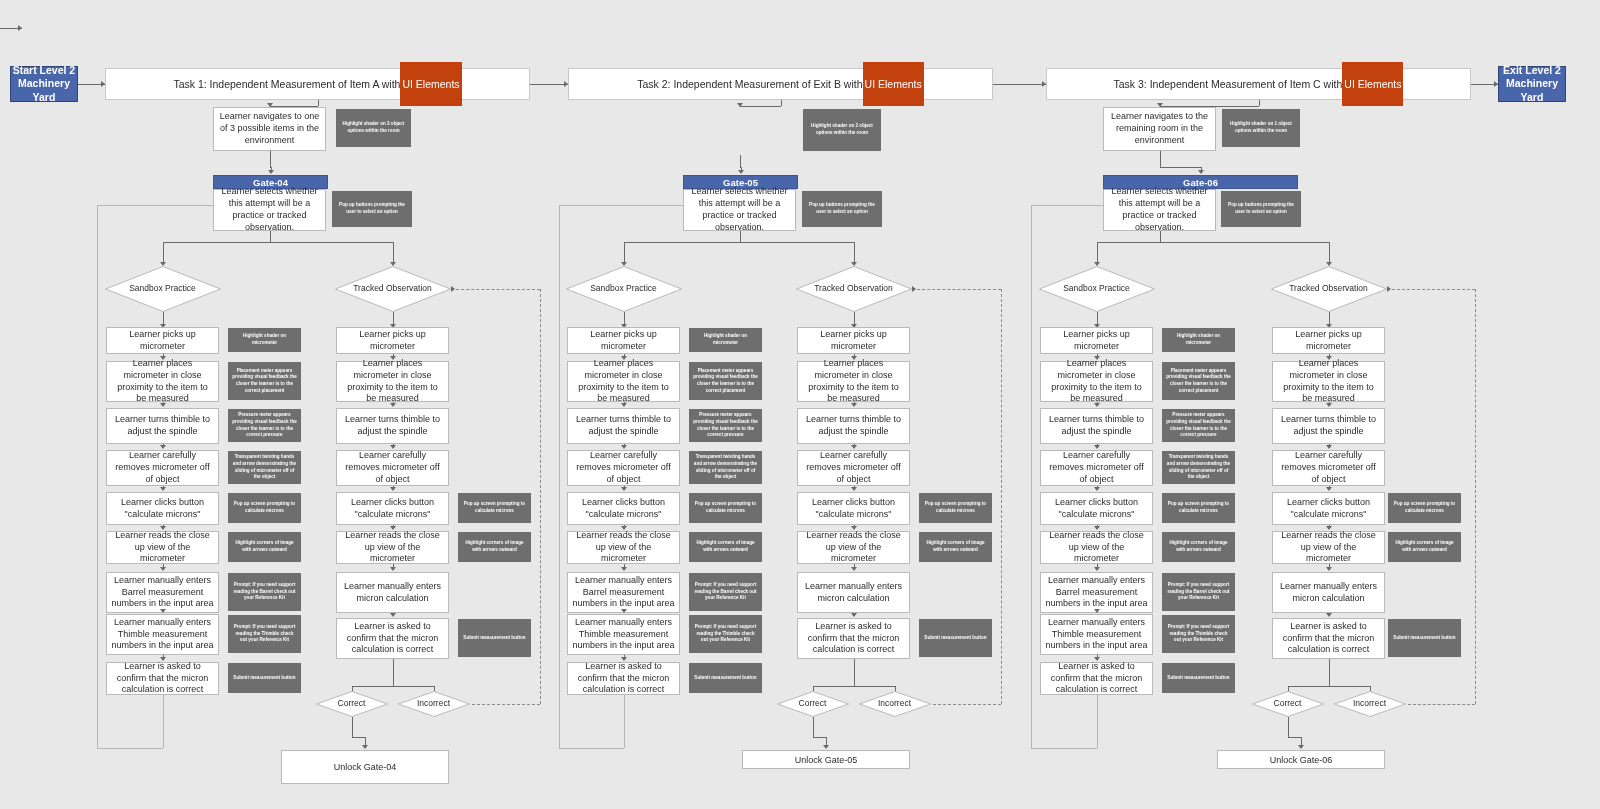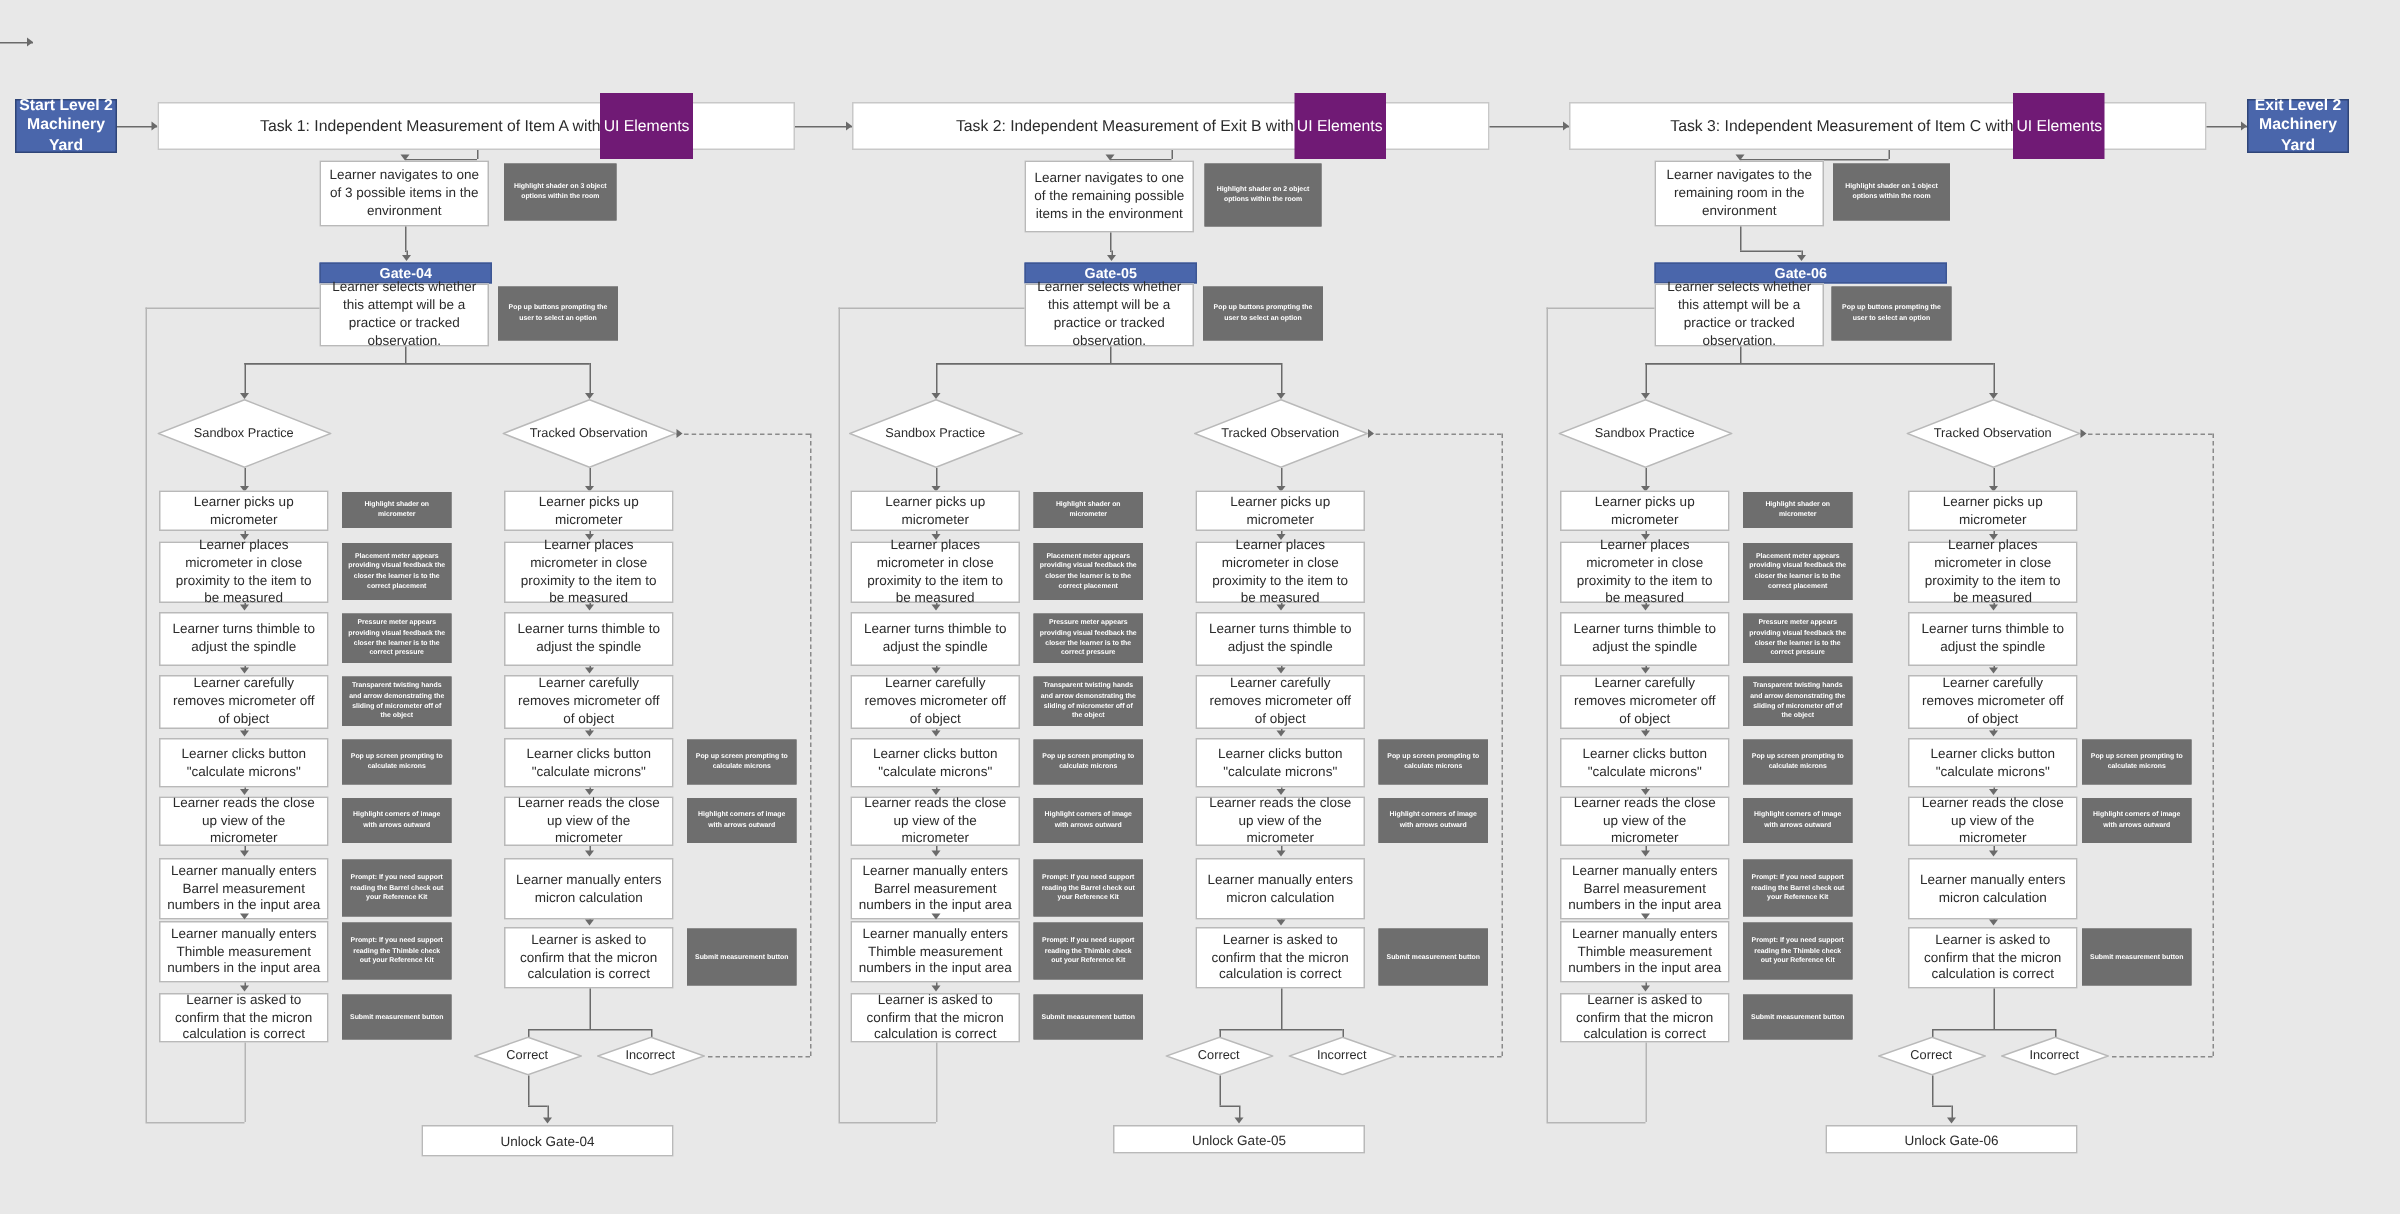--- a/index.html
+++ b/index.html
@@ -19,21 +19,21 @@
     background:#4a66ab;color:#ffffff;font-weight:bold;font-size:13px;
     border:1px solid #3d5693;
   }
   .endcap{
     background:#4a66ab;color:#ffffff;font-weight:bold;font-size:10.5px;
     border:1px solid #2f4578;line-height:1.25;
   }
   .task-bar{
     background:#ffffff;border:1px solid #c8c8c8;color:#2b2b2b;font-size:10.5px;
   }
-  .task-bar .hl{background:#701a75;color:#ffffff;padding:16px 2px;}
+  .task-bar .hl{background:#c2410c;color:#ffffff;padding:16px 2px;}
   .proc{
     background:#ffffff;border:1px solid #b9b9b9;color:#2b2b2b;
     font-size:9px;line-height:1.33;padding:2px 4px;
   }
   .annot{
     background:#6e6e6e;color:#ffffff;border:1px solid #6e6e6e;
     font-size:4.6px;line-height:1.45;padding:2px 3px;font-weight:bold;
   }
   .gate-head{
     background:#4a66ab;color:#ffffff;font-weight:bold;font-size:9.5px;
@@ -199,30 +199,29 @@
     <div class="diamond-wide" style="left: 397.5px; top: 691px; width: 72px; height: 26px;">
       <svg width="72" height="26">
         <polygon points="36,0.5 71.5,13 36,25.5 0.5,13" fill="#ffffff" stroke="#b9b9b9" stroke-width="1"></polygon>
       </svg>
       <div style="position: absolute; left: 0px; top: 0px; width: 100%; height: 100%; display: flex; align-items: center; justify-content: center; text-align: center; font-size: 8.5px; line-height: 1.3; color: rgb(43, 43, 43);">Incorrect</div>
     </div>
     <div class="ln lnv" style="left: 351.5px; top: 717px; width: 1px; height: 20px;"></div>
     <div class="ln lnh" style="left: 351.5px; top: 737px; width: 13.5px; height: 1px;"></div>
     <div class="ln lnv" style="left: 365px; top: 737px; width: 1px; height: 9px;"></div>
     <div class="arrow down" style="left: 362px; top: 745px;"></div>
-    <div class="node unlock" style="left: 281px; top: 750px; width: 168px; height: 21px;">Unlock Gate-04</div>
+    <div class="node unlock" style="left: 281px; top: 750px; width: 168px; height: 34px;">Unlock Gate-04</div>
     <div class="dash-h" style="left: 471.5px; top: 704px; width: 68.5px;"></div>
     <div class="dash-v" style="left: 540px; top: 289px; height: 415px;"></div>
     <div class="dash-h" style="left: 450.5px; top: 289px; width: 89.5px;"></div>
     <div class="arrow right" style="left: 450.5px; top: 286px;"></div>
     <div class="ln lnv" style="left: 780.5px; top: 100px; width: 1px; height: 6px;"></div>
     <div class="ln lnh" style="left: 739.5px; top: 106px; width: 41px; height: 1px;"></div>
     <div class="ln lnv" style="left: 739.5px; top: 106px; width: 1px; height: 1px;"></div>
     <div class="arrow down" style="left: 736.5px; top: 103px;"></div>
-    <div class="node proc" style="left: 683px; top: 107px; width: 113px; height: 48px;">Learner navigates to one of the remaining possible items in the environment</div>
     <div class="node annot" style="left: 803px; top: 109px; width: 78px; height: 42px;">Highlight shader on 2 object options within the room</div>
     <div class="ln lnv" style="left: 739.5px; top: 155px; width: 1px; height: 12px;"></div>
     <div class="ln lnh" style="left: 739.5px; top: 167px; width: 1px; height: 1px;"></div>
     <div class="ln lnv" style="left: 740.5px; top: 167px; width: 1px; height: 4px;"></div>
     <div class="arrow down" style="left: 737.5px; top: 170px;"></div>
     <div class="node gate-head" style="left: 683px; top: 175px; width: 115px; height: 14px;">Gate-05</div>
     <div class="node proc" style="left: 683px; top: 189px; width: 113px; height: 42px;">Learner selects whether this attempt will be a practice or tracked observation.</div>
     <div class="node annot" style="left: 802px; top: 191px; width: 80px; height: 36px;">Pop up buttons prompting the user to select an option</div>
     <div class="ln lnv" style="left: 739.5px; top: 231px; width: 1px; height: 11px;"></div>
     <div class="ln lnh" style="left: 623.5px; top: 242px; width: 230px; height: 1px;"></div>

